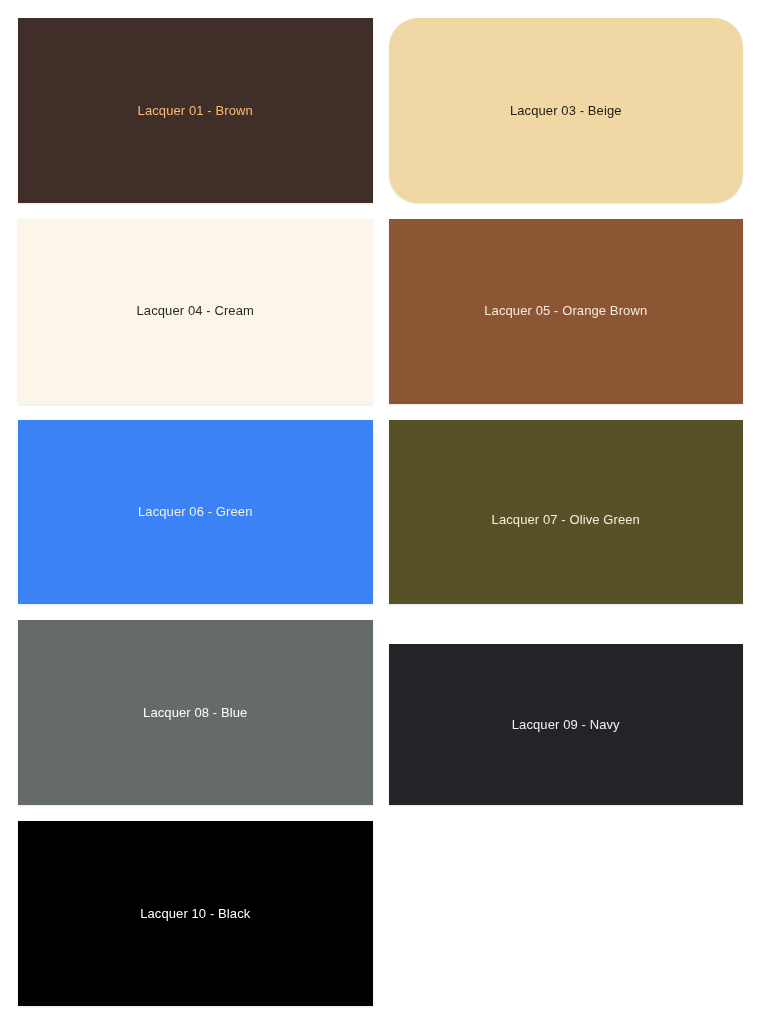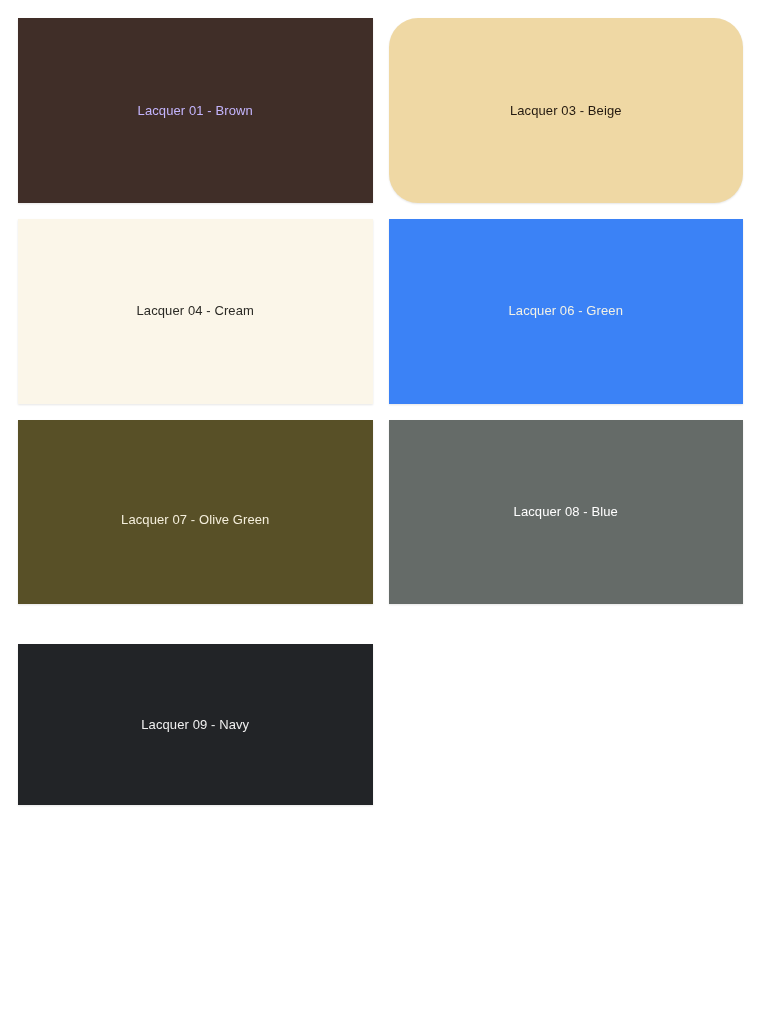--- a/index.html
+++ b/index.html
@@ -45,43 +45,49 @@
     white-space: nowrap;
     user-select: none;
   }
 </style>
 </head>
 <body style="background-color: rgb(255, 255, 255);">
 
 <div id="swatch-grid" style="background-color: rgb(255, 255, 255);">
 
   <div class="swatch" style="background-color: rgb(64, 46, 40);">
-    <span class="swatch-label" style="color: #c4b5fd;">Lacquer 01 - Brown</span>
+    <span class="swatch-label" style="color: #fdba74;">Lacquer 01 - Brown</span>
   </div>
 
 
   <div class="swatch" style="background-color: rgb(239, 216, 164); border-radius: 29px;">
     <span class="swatch-label" style="color: rgb(36, 26, 16);">Lacquer 03 - Beige</span>
   </div>
 
   <div class="swatch" style="background-color: rgb(251, 246, 233);">
     <span class="swatch-label" style="color: rgb(43, 42, 37);">Lacquer 04 - Cream</span>
   </div>
 
+  <div class="swatch" style="background-color: rgb(140, 85, 51);">
+    <span class="swatch-label" style="color: rgb(247, 235, 224);">Lacquer 05 - Orange Brown</span>
+  </div>
 
   <div class="swatch" style="background-color: #3b82f6;">
     <span class="swatch-label" style="color: rgb(242, 241, 230);">Lacquer 06 - Green</span>
   </div>
 
   <div class="swatch" style="background-color: rgb(88, 80, 39);">
     <span class="swatch-label" style="color: rgb(245, 239, 220); margin-top: 16px;">Lacquer 07 - Olive Green</span>
   </div>
 
   <div class="swatch" style="background-color: rgb(101, 107, 104);">
     <span class="swatch-label" style="color: rgb(255, 255, 255);">Lacquer 08 - Blue</span>
   </div>
 
   <div class="swatch" style="background-color: rgb(34, 36, 39); margin-top: 24px;">
     <span class="swatch-label" style="color: rgb(240, 240, 240);">Lacquer 09 - Navy</span>
   </div>
 
+  <div class="swatch" style="background-color: rgb(0, 0, 0);">
+    <span class="swatch-label" style="color: rgb(255, 255, 255);">Lacquer 10 - Black</span>
+  </div>
 
 </div>
 
 </body></html>

